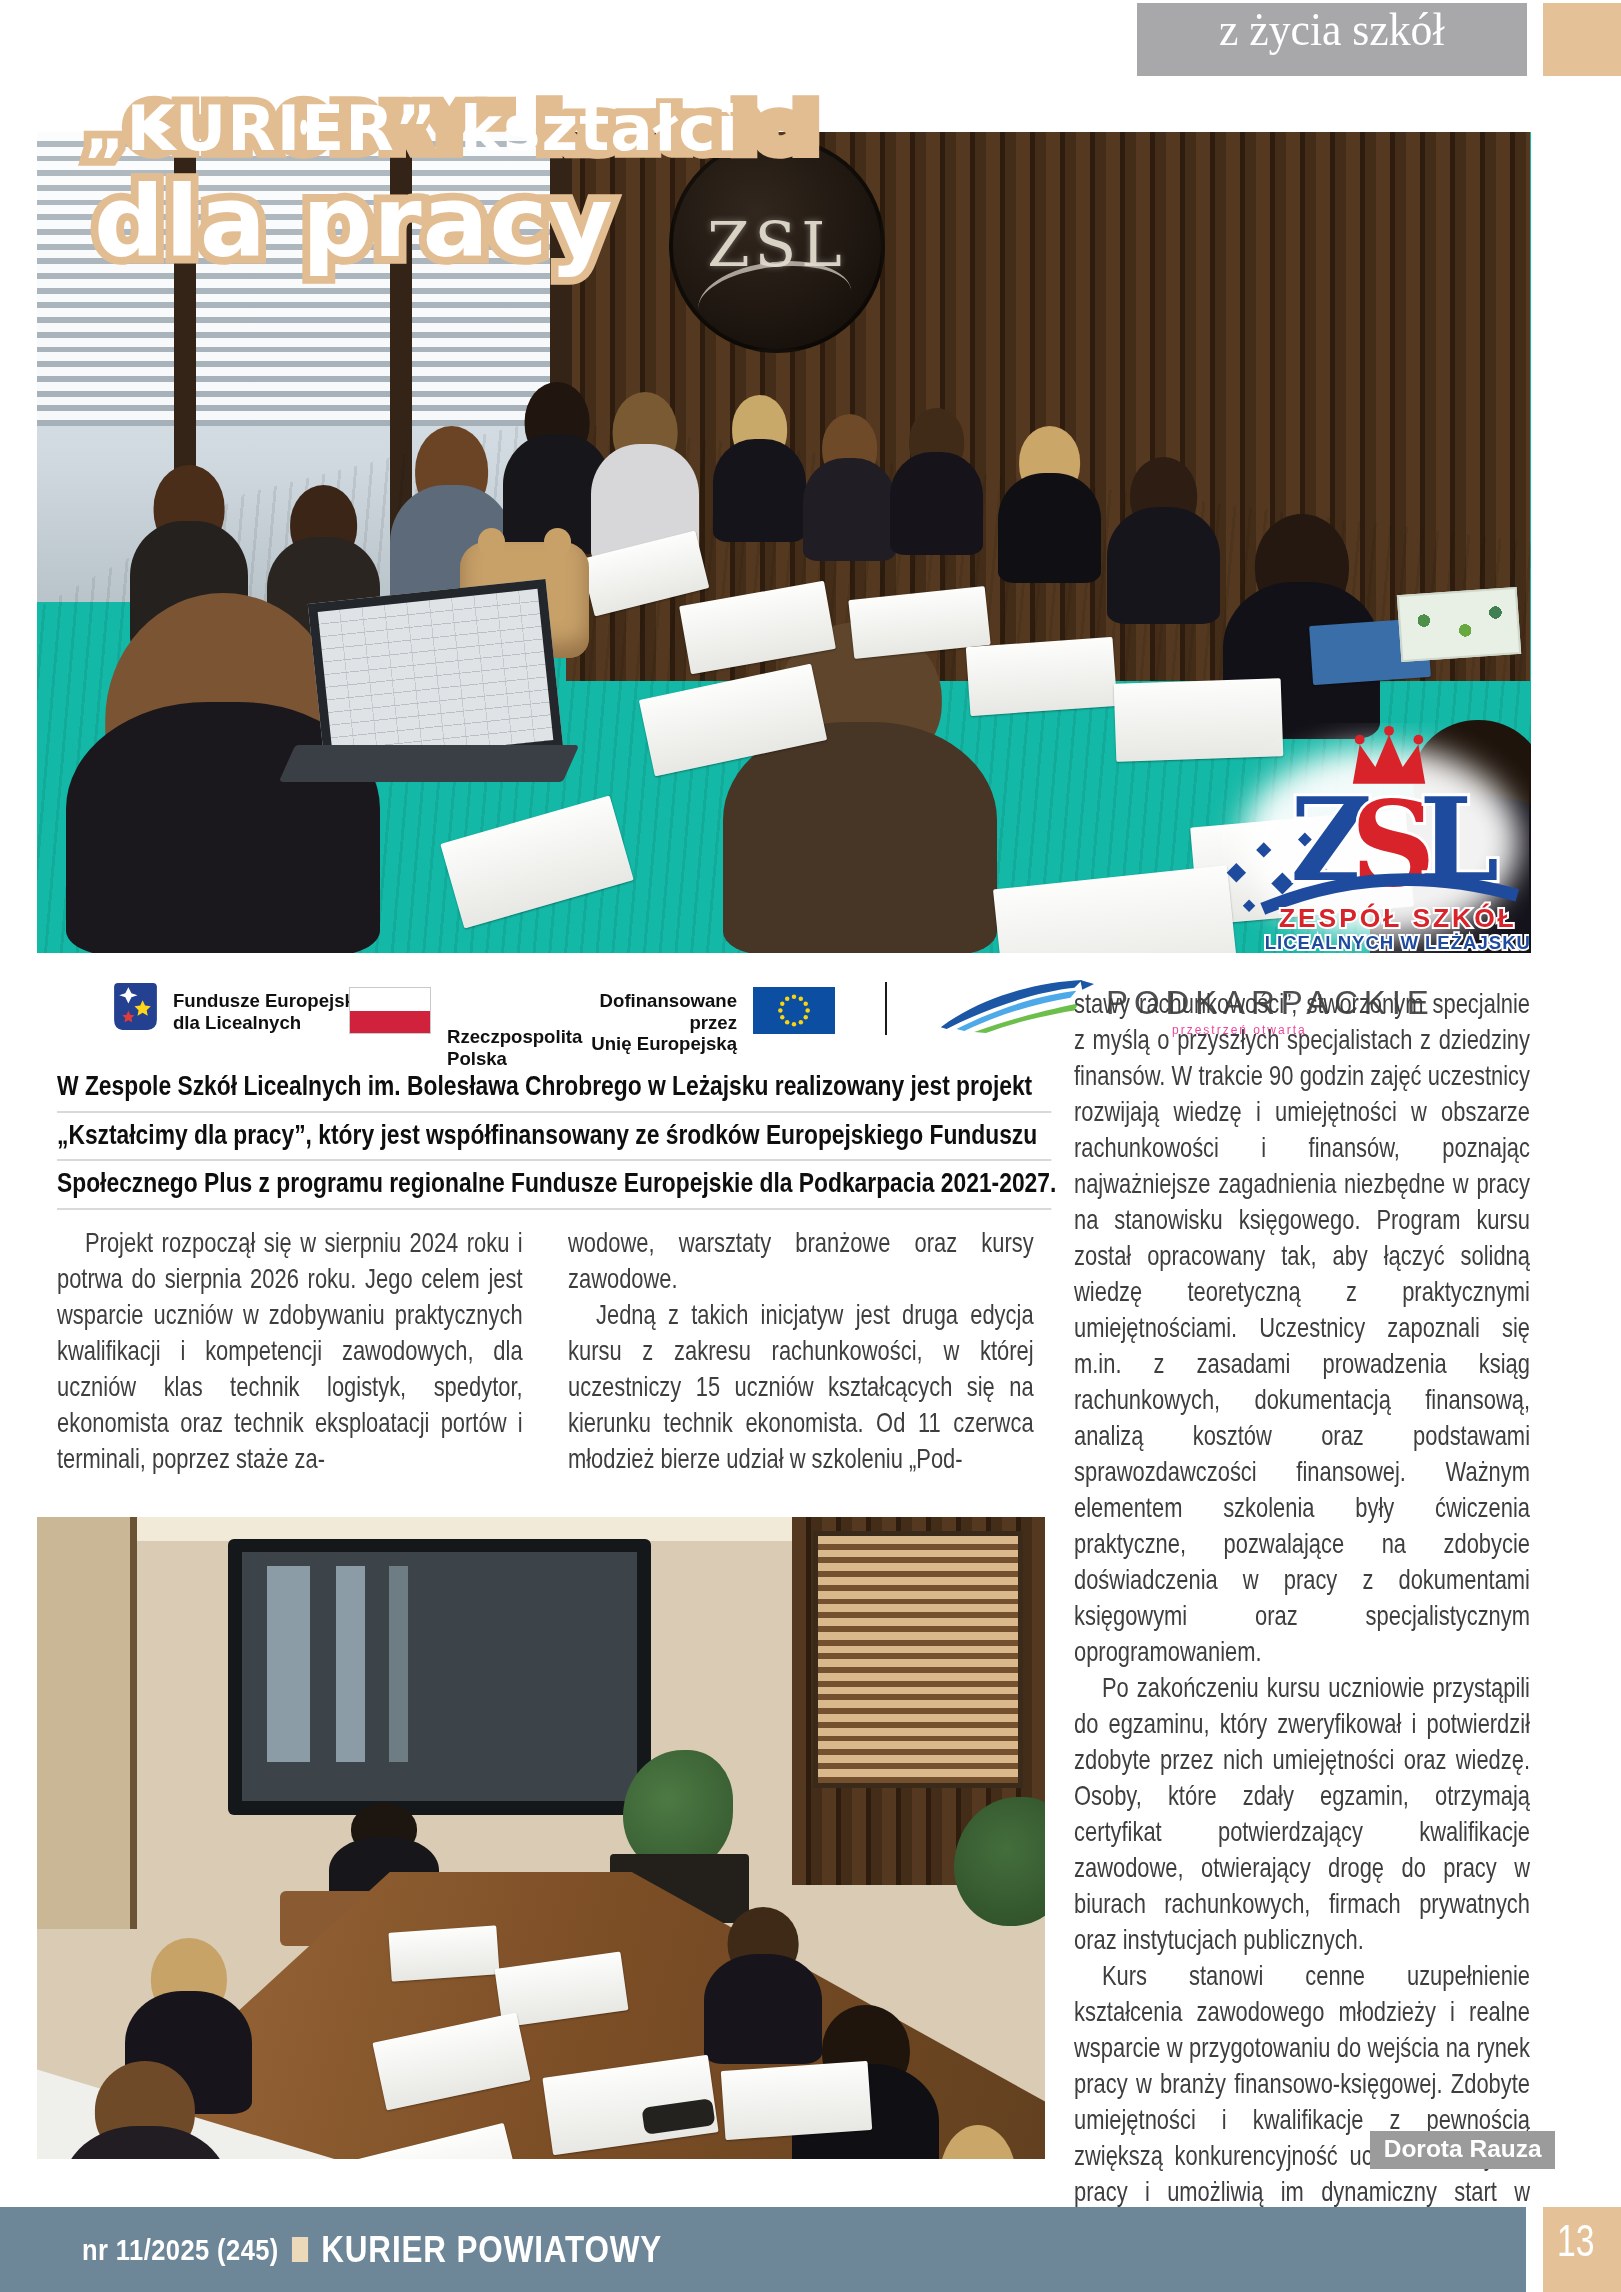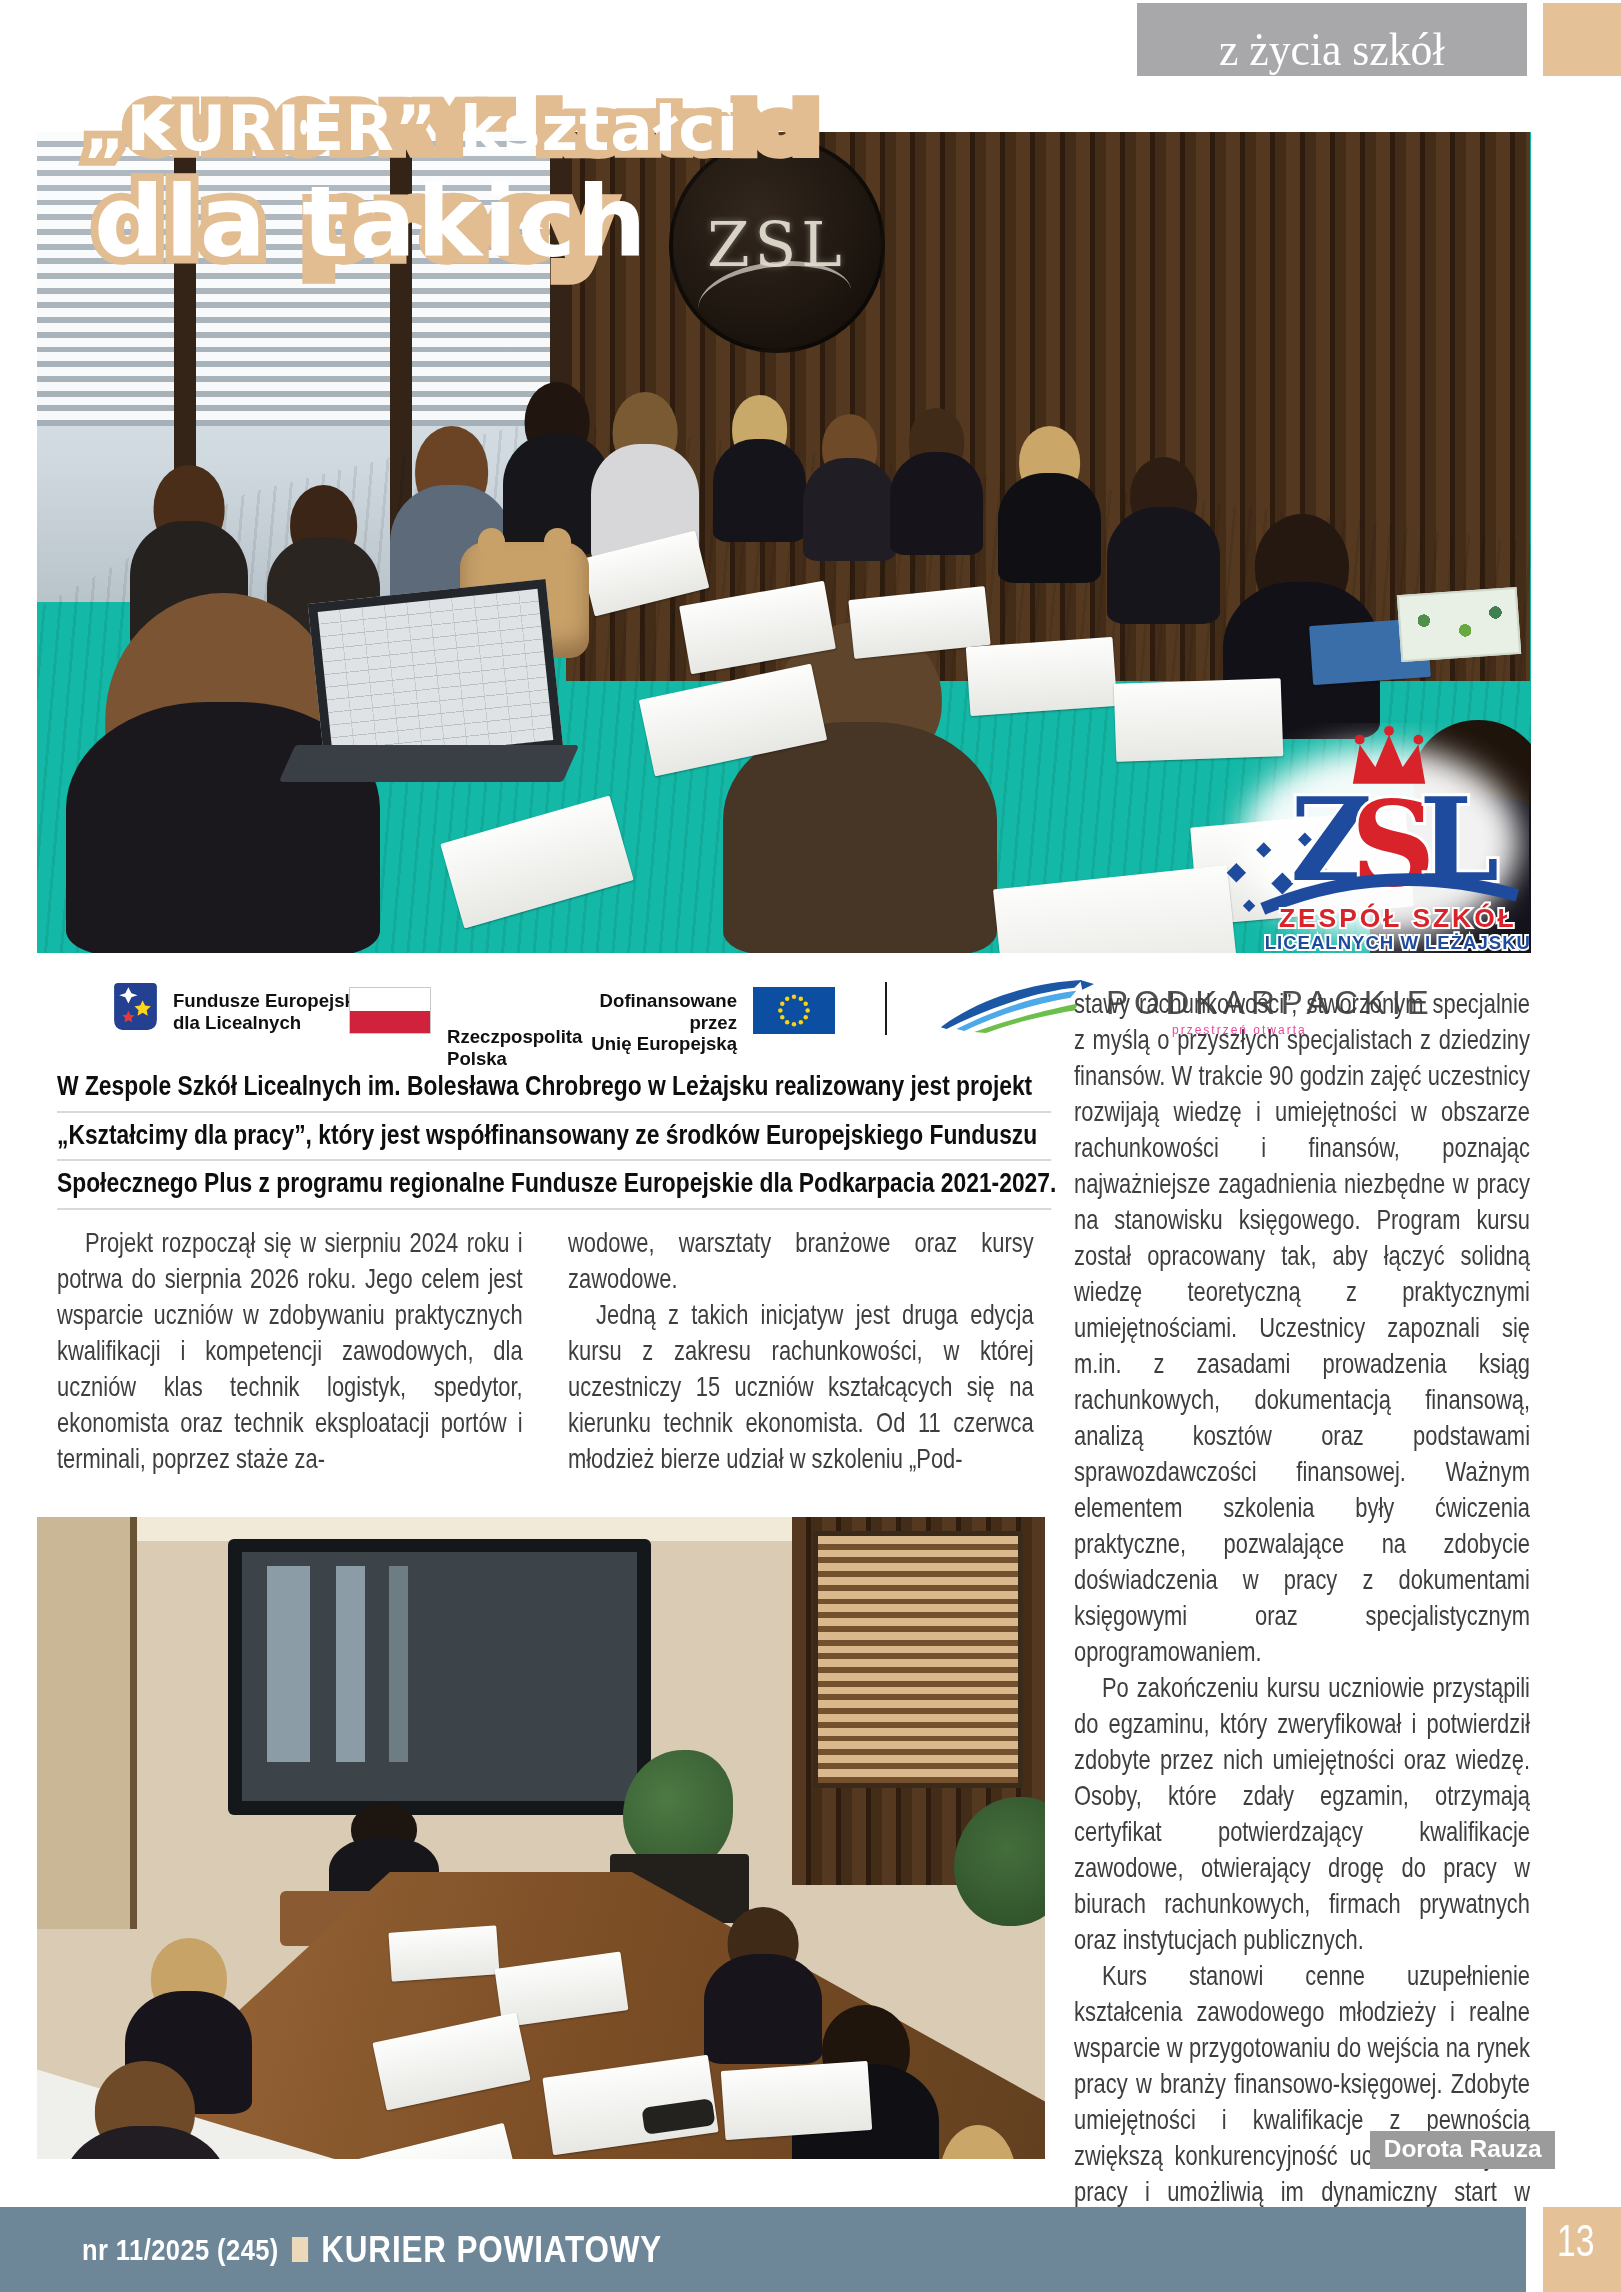--- a/index.html
+++ b/index.html
@@ -2,21 +2,21 @@
 <html lang="pl"><head>
 <meta charset="utf-8">
 <style>
   html,body{margin:0;padding:0;background:#fff;}
   .page{position:relative;width:1621px;height:2293px;background:#fff;overflow:hidden;
         font-family:"Liberation Sans",sans-serif;}
   .abs{position:absolute;}
 
   
   .hdr-bar{position:absolute;left:1137px;top:2.9px;width:390px;height:73px;background:#a8a8aa;
-           display:flex;align-items:flex-end;justify-content:center;}
+           display:flex;align-items:flex-start;justify-content:center;}
   .hdr-text{font-family:"Liberation Serif",serif;font-size:46px;color:#fff;
             transform:scaleX(.95);white-space:nowrap;}
   .tan-sq-top{position:absolute;left:1543px;top:2.9px;width:78px;height:73px;background:#e4c197;}
 
   
   .photo{position:absolute;overflow:hidden;background:#14b8a6;}
   #photo1{left:37px;top:132px;width:1494px;height:821px;}
   #photo2{left:37px;top:1517px;width:1008px;height:642px;background:#d9cbb4;}
   .slat-wall{background:repeating-linear-gradient(90deg,#54381f 0 13.7px,#2e1d0e 13.7px 18.6px,#442d18 18.6px 30px);}
   .window{background:linear-gradient(180deg,#eef2f5 0%,#cfd9df 70%,#b9c4ca 100%);}
@@ -236,21 +236,21 @@
       <text x="86" y="160" font-family="DejaVu Serif,serif" font-weight="bold" font-size="116" fill="#1e4b9e" stroke="#fff" stroke-width="6" paint-order="stroke">Z</text>
       <text x="148" y="166" font-family="DejaVu Serif,serif" font-weight="bold" font-size="120" fill="#d8232a" stroke="#fff" stroke-width="6" paint-order="stroke">S</text>
       <text x="218" y="160" font-family="DejaVu Serif,serif" font-weight="bold" font-size="116" fill="#1e4b9e" stroke="#fff" stroke-width="6" paint-order="stroke">L</text>
       <path d="M58,190 Q182,138 318,176" stroke="#1e4b9e" stroke-width="13" fill="none"></path>
       <text x="196" y="208" text-anchor="middle" font-family="Liberation Sans,sans-serif" font-weight="bold" font-size="27" letter-spacing="3" fill="#d8232a" stroke="#fff" stroke-width="4" paint-order="stroke">ZESPÓŁ SZKÓŁ</text>
       <text x="196" y="231" text-anchor="middle" font-family="Liberation Sans,sans-serif" font-weight="bold" font-size="19" letter-spacing="1" fill="#1e4b9e" stroke="#fff" stroke-width="4" paint-order="stroke">LICEALNYCH W LEŻAJSKU</text>
     </svg>
   </div>
 
   <div class="title-line" id="title1" data-text="„CHROBRY” kształci">„KURIER” kształci</div>
-  <div class="title-line" id="title2" data-text="dla pracy">dla takich</div>
+  <div class="title-line" id="title2" data-text="dla pracy">dla pracy</div>
 
   <svg class="abs" style="left:108px;top:980px;width:55px;height:55px;" viewBox="0 0 54 52">
     <path d="M6,6 Q6,2 10,2 L44,2 Q48,2 48,6 L48,38 Q48,47 39,48 L14,48 Q6,47 6,38 Z" fill="#234091"></path>
     <polygon points="20,6 23,12 29,14 23,16 20,22 17,16 11,14 17,12" fill="#ffffff"></polygon>
     <polygon points="34,19 36.4,24 42,24.8 38,28.6 39,34 34,31.2 29,34 30,28.6 26,24.8 31.6,24" fill="#ffd617"></polygon>
     <polygon points="20,29 21.8,33 26,33.6 23,36.4 23.8,40.5 20,38.4 16.2,40.5 17,36.4 14,33.6 18.2,33" fill="#e23c39"></polygon>
   </svg>
   <div class="abs logo-txt" style="left:173px;top:990px;">
     <div>Fundusze Europejskie</div>
     <div>dla Licealnych</div>

